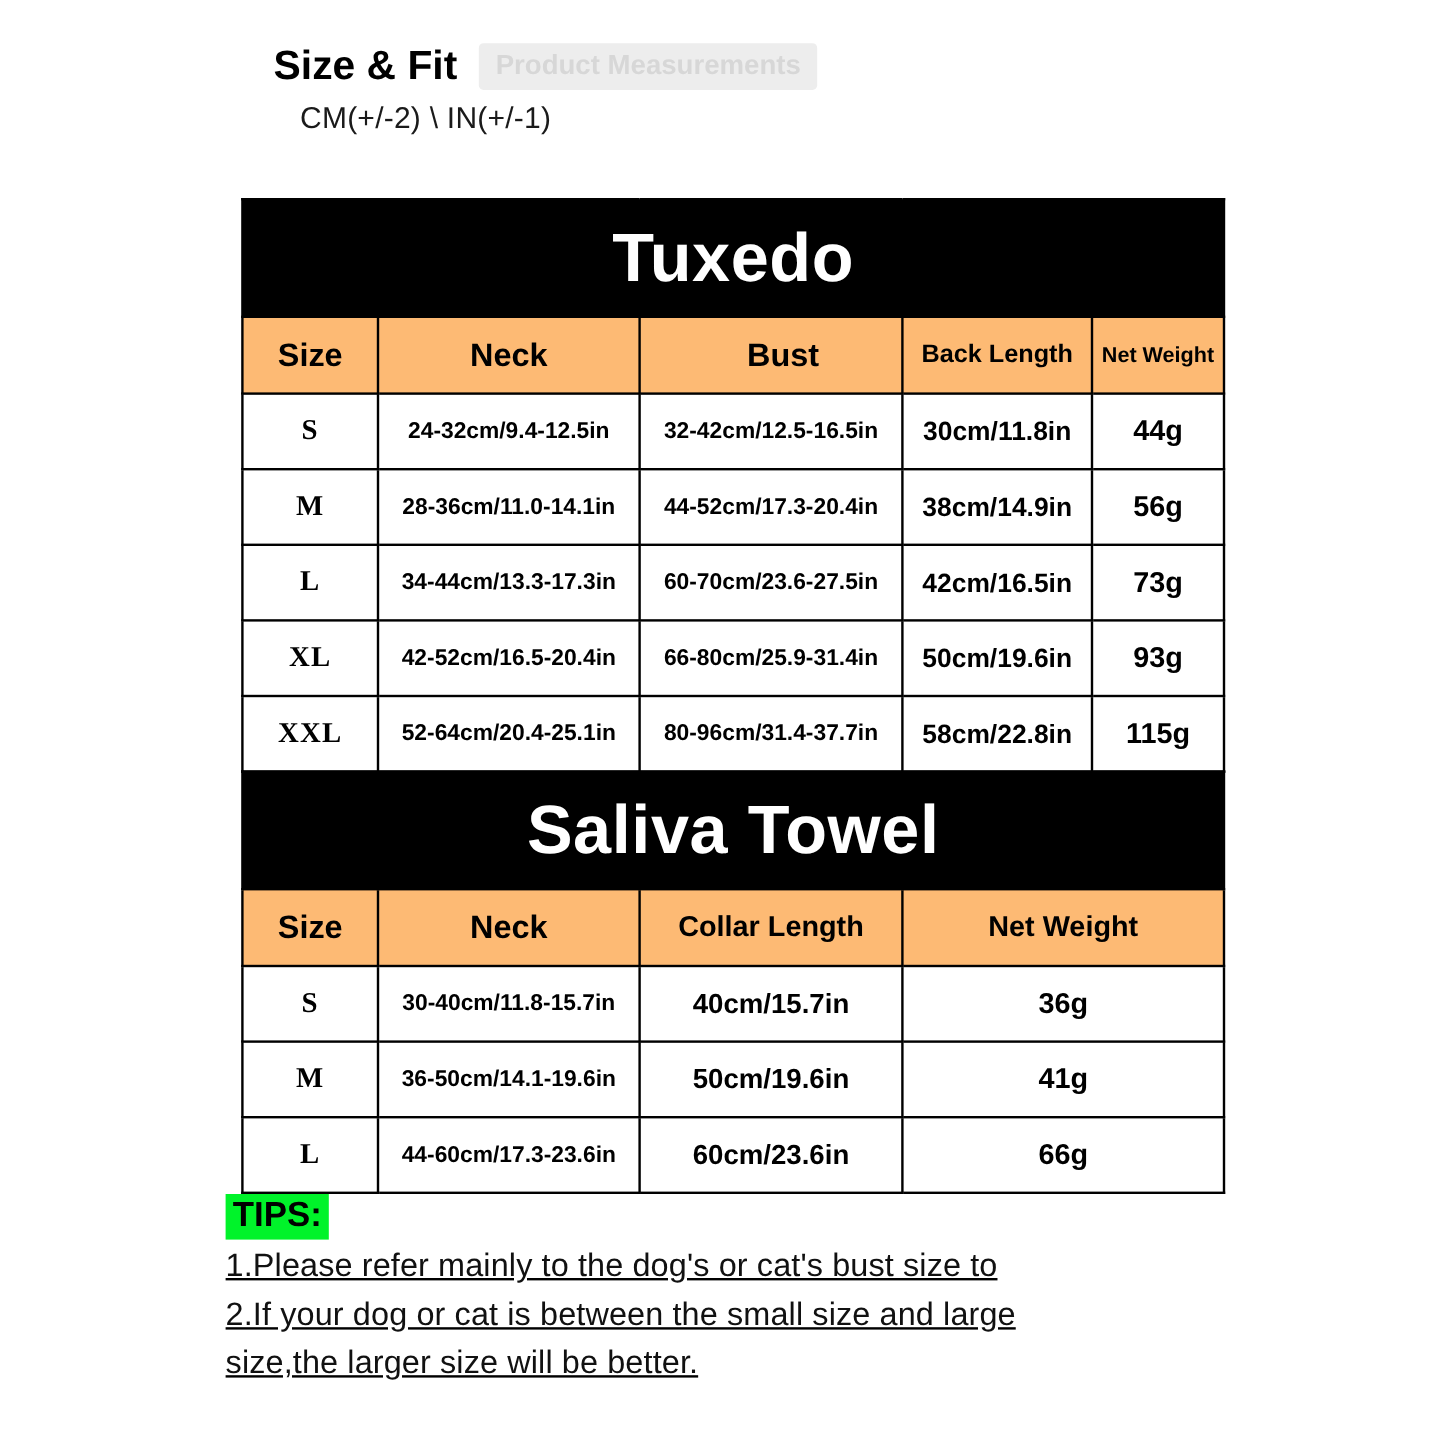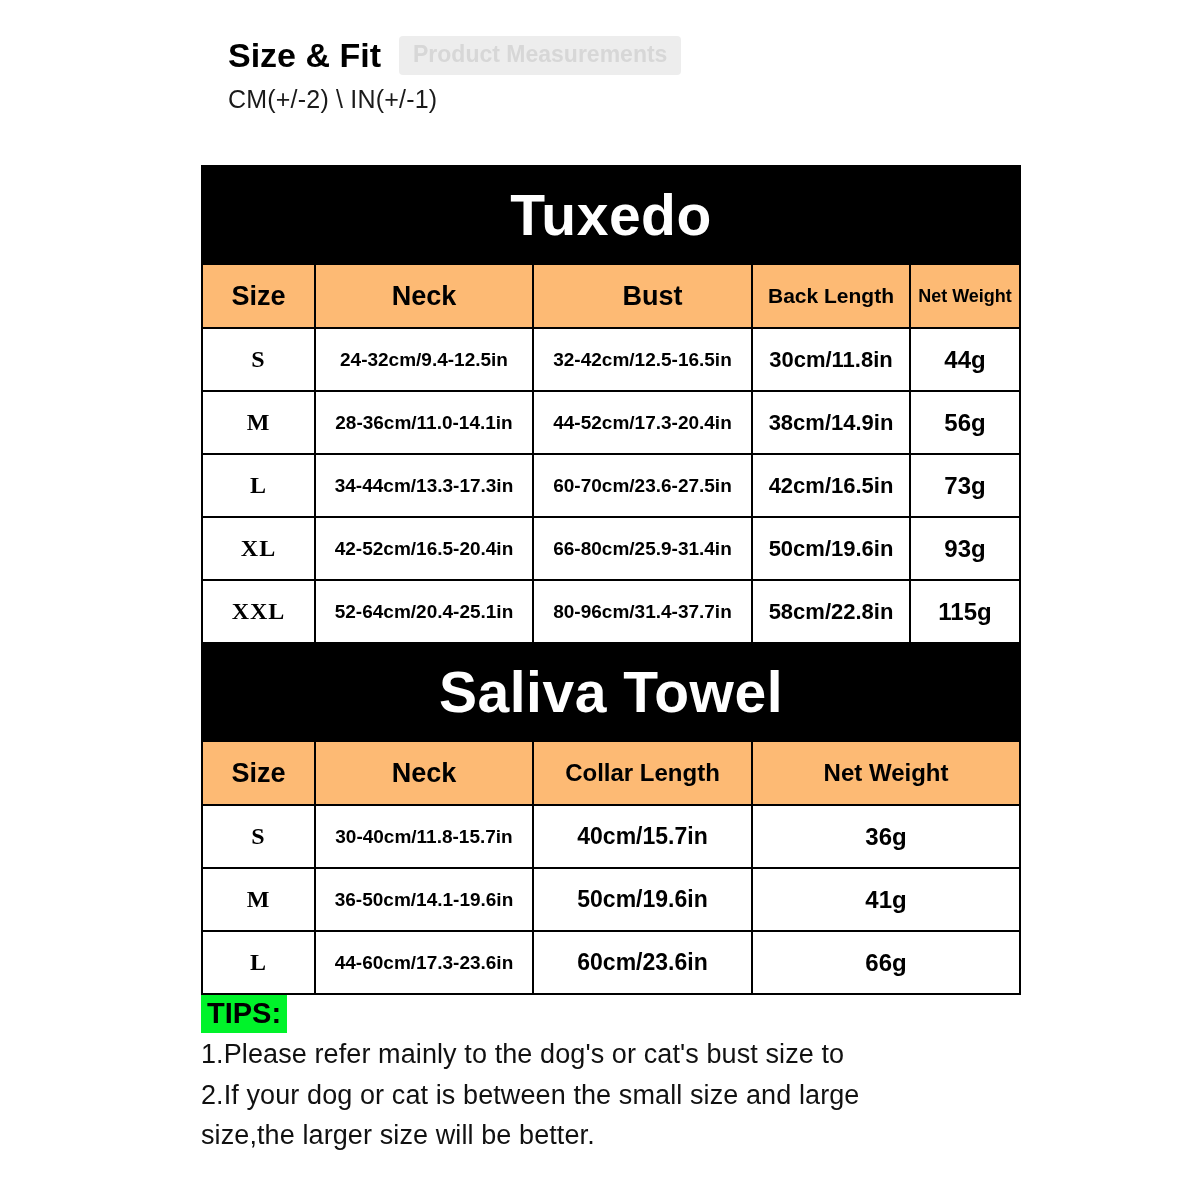--- a/index.html
+++ b/index.html
@@ -50,20 +50,21 @@
     padding: 6px 14px 8px 14px;
     border-radius: 4px;
     line-height: 1.1;
     white-space: nowrap;
   }
   .subtitle {
     margin-top: 10px;
     font-size: 25px;
     color: #1a1a1a;
     letter-spacing: 0.2px;
+    margin-left: 22px;
   }
 
   
   .table-wrap {
     position: absolute;
     left: 201px;
     top: 165px;
     width: 818px;
   }
   table.sizes {
@@ -120,23 +121,24 @@
     font-weight: bold;
   }
   .c-collar {
     font-size: 23px;
     font-weight: bold;
   }
 
   
   .tips {
     position: absolute;
-    left: 201px;
+    left: 188px;
     top: 995px;
     width: 830px;
+    text-decoration: underline;
   }
   .tips-label {
     display: inline-block;
     background: #00f32a;
     color: #000;
     font-size: 29px;
     font-weight: bold;
     padding: 0px 6px 2px 6px;
     line-height: 1.25;
   }

